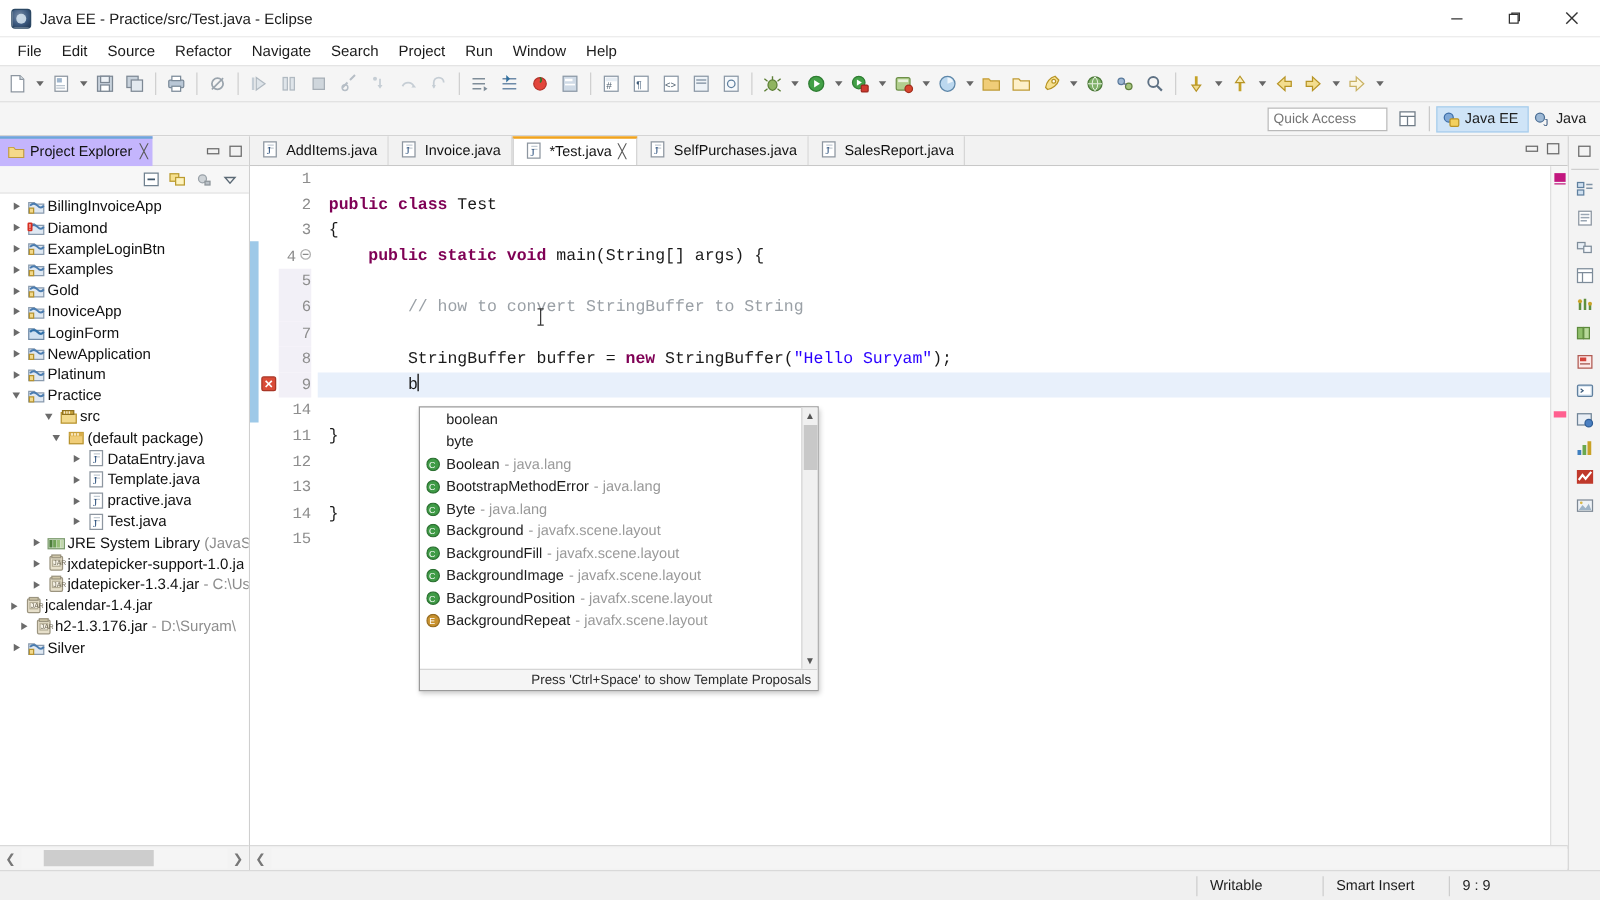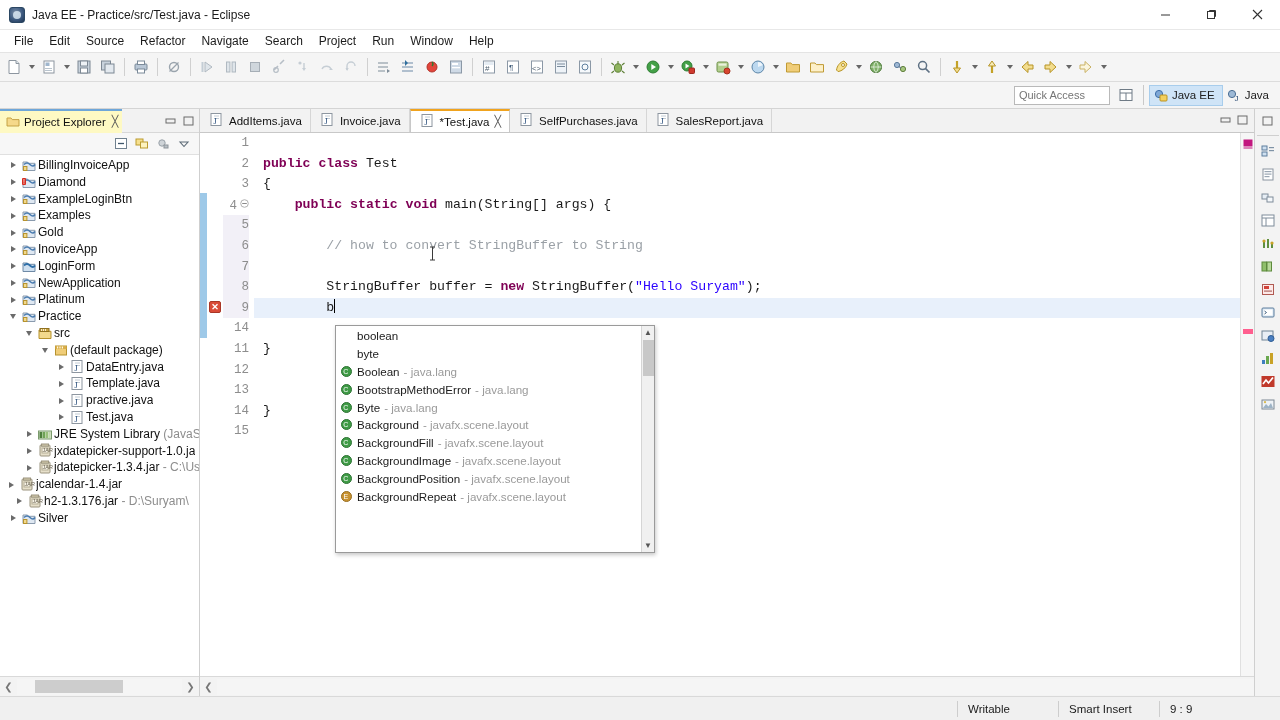--- a/index.html
+++ b/index.html
@@ -104,21 +104,21 @@
     width: 200px; background: #ffffff; display: flex; flex-direction: column;
     border-right: 1px solid #cfcfcf;
   }
   .view-tabrow {
     height: 24px; background: #f2f2f2; display: flex; align-items: center;
     border-bottom: 1px solid #d8d8d8;
   }
   .view-tab {
     display: flex; align-items: center; gap: 4px; height: 24px;
     padding: 0 4px 0 6px; font-size: 11.5px; color: #111;
-    background: #fef9c3; border-top: 2px solid #6ea6d9;
+    background: #c4b5fd; border-top: 2px solid #6ea6d9;
   }
   .view-tab .xclose { font-size: 11px; color:#5a5a5a; margin-left:2px; }
   .view-tools { margin-left:auto; display:flex; align-items:center; gap:2px; padding-right:3px; }
   .vmin, .vmax { width:16px;height:16px;display:flex;align-items:center;justify-content:center; }
   .view-toolbar {
     height: 22px; background: #f7f7f7; display: flex; align-items: center;
     justify-content: flex-end; gap: 3px; padding-right: 6px;
     border-bottom: 1px solid #e0e0e0;
   }
   .vtb { width:18px;height:18px;display:flex;align-items:center;justify-content:center;border-radius:2px; }
@@ -790,21 +790,21 @@
             </span>
             <span class="ticon">
               <svg width="16" height="15" viewBox="0 0 16 15">
                 <path d="M2 4 h4.5 l1 1.3 H14 V12.5 H2Z" fill="#dfe8f2" stroke="#8a9bae"></path>
                 <path d="M3 6.5 q3 -3 6 0 q3 3 5 0" fill="none" stroke="#4a7cb0" stroke-width="1.6"></path>
                 <rect x="2.5" y="8.5" width="3.4" height="4" fill="#f2d98c" stroke="#b7932e"></rect>
               </svg>
             </span>
             <span class="tlabel"><span>Practice</span></span>
           </div>
-          <div class="trow" style="padding-left:22px;">
+          <div class="trow" style="padding-left:32px;">
             <span class="twist open">
               <i></i>
             </span>
             <span class="ticon">
               <svg width="16" height="15" viewBox="0 0 16 15">
                 <path d="M2 4 h4.5 l1 1.3 H14 V12.5 H2Z" fill="#f2d98c" stroke="#b7932e"></path>
                 <rect x="3" y="2.5" width="9" height="3" fill="#c8a33d" stroke="#8f7120"></rect>
                 <rect x="4" y="3" width="1" height="2" fill="#f7ead0"></rect>
                 <rect x="6" y="3" width="1" height="2" fill="#f7ead0"></rect>
                 <rect x="8" y="3" width="1" height="2" fill="#f7ead0"></rect>
@@ -1289,15 +1289,16 @@
             <span class="ac-name">BackgroundRepeat</span>
             <span class="ac-pkg">- javafx.scene.layout</span>
           </div>
         </div>
       <div class="ac-scroll">
         <div class="ac-sc-btn">▲</div>
         <div class="ac-sc-thumb"></div>
         <div class="ac-sc-btn">▼</div>
       </div>
     </div>
+    <div class="ac-footer">Press 'Ctrl+Space' to show Template Proposals</div>
   </div>
 
 </div>
 
 </body></html>

